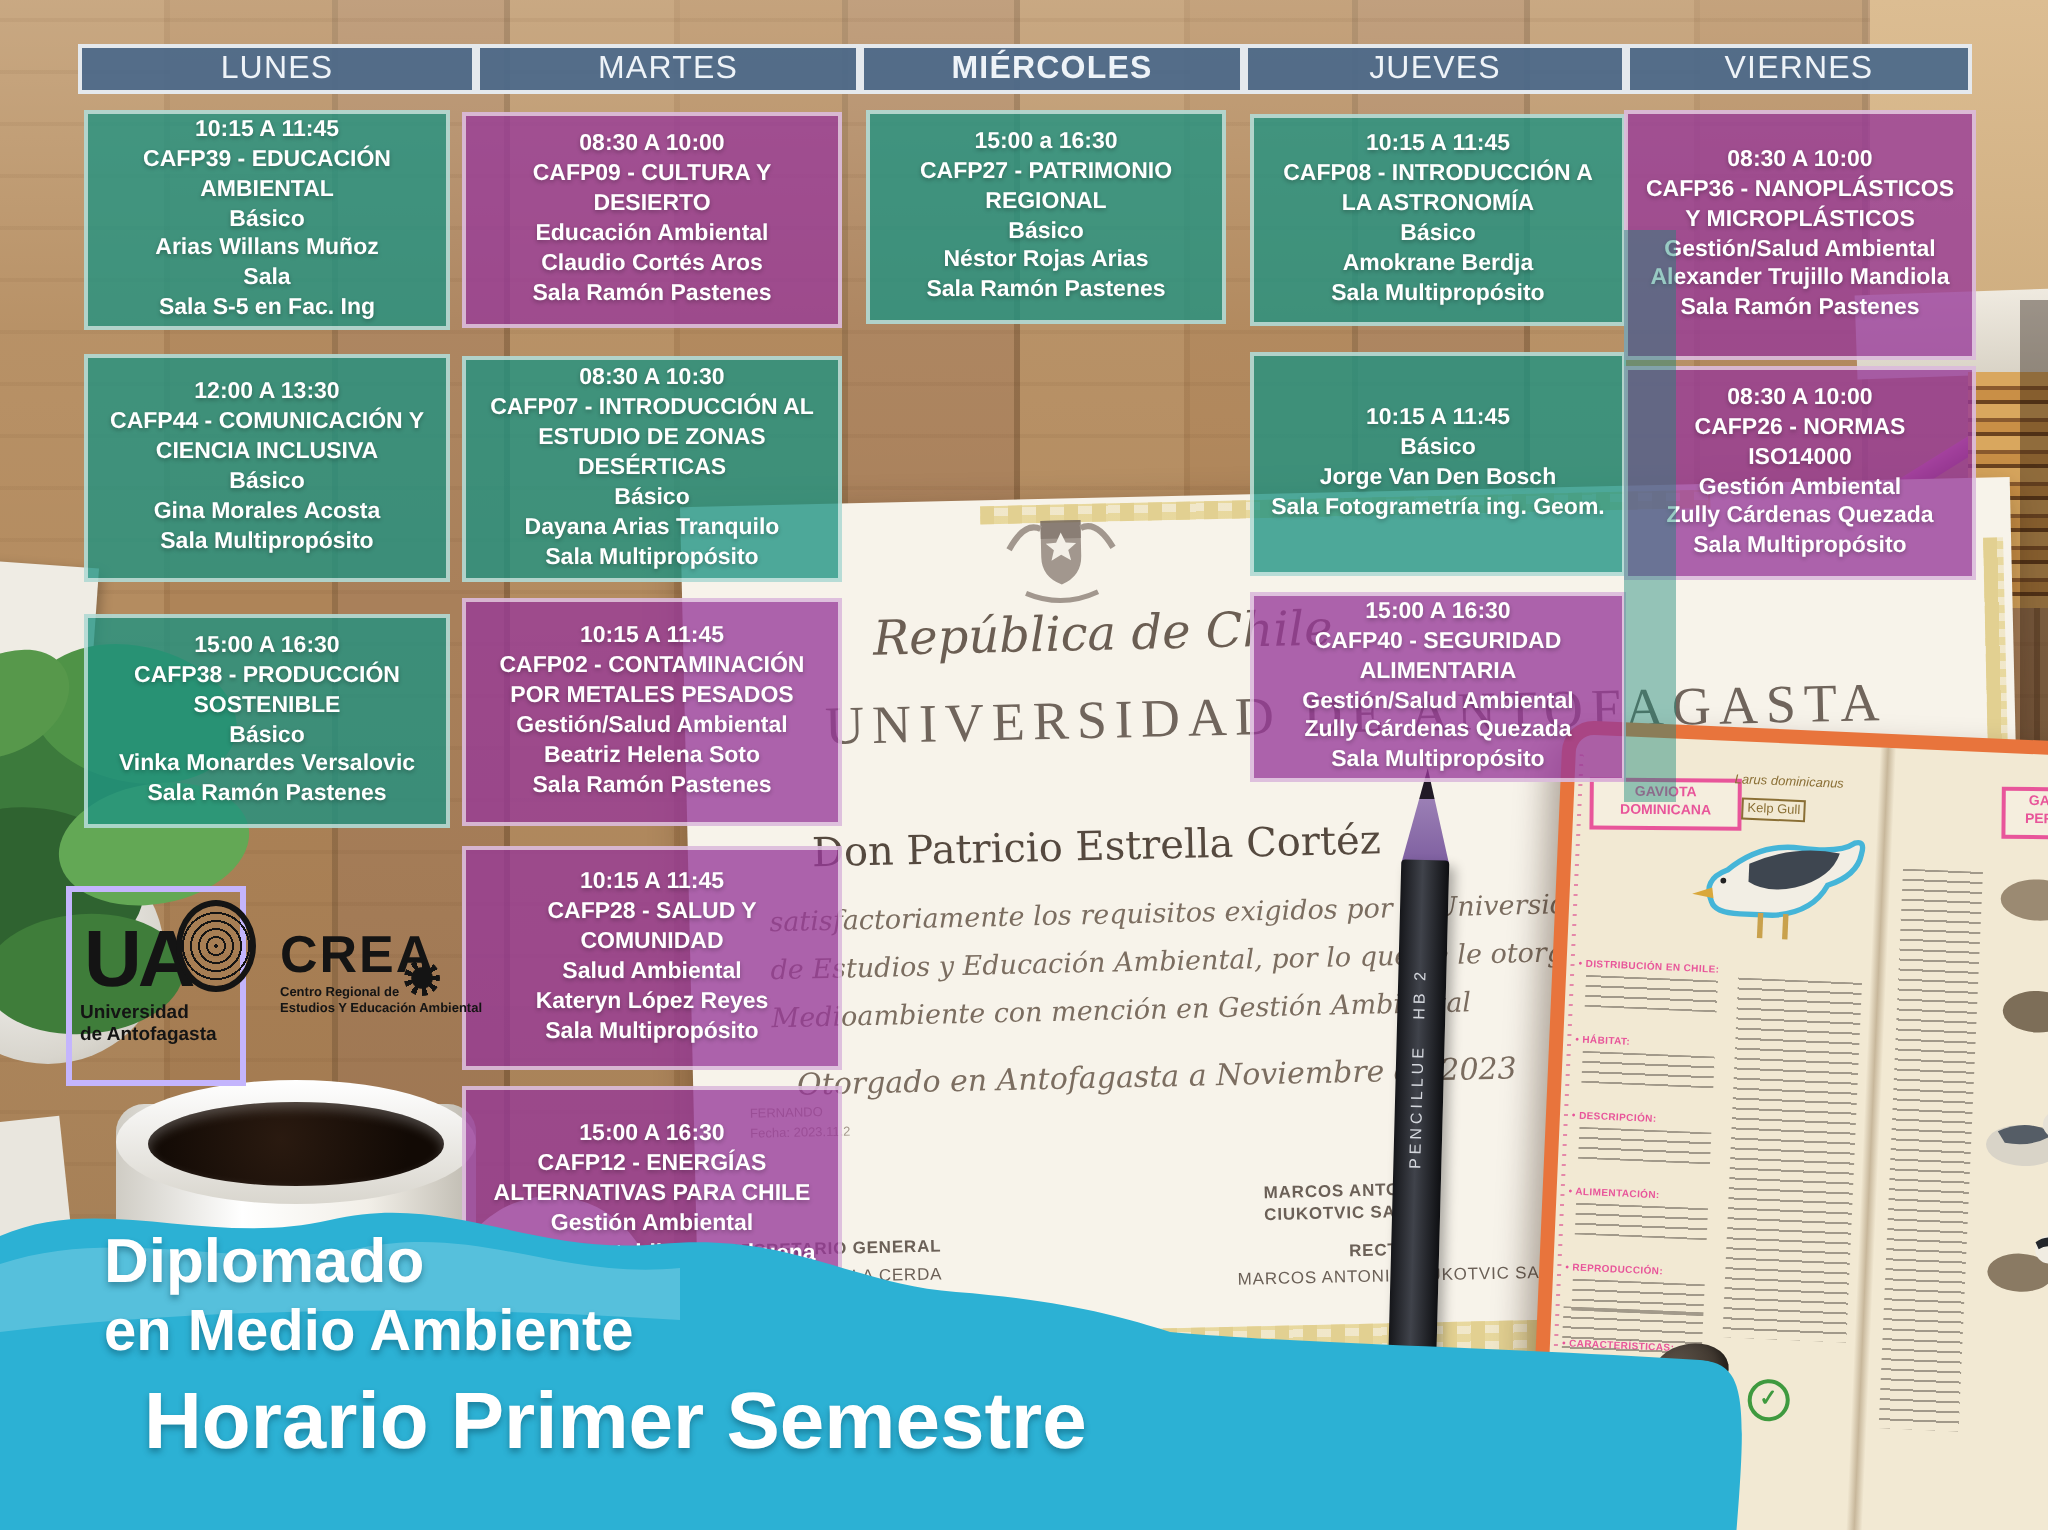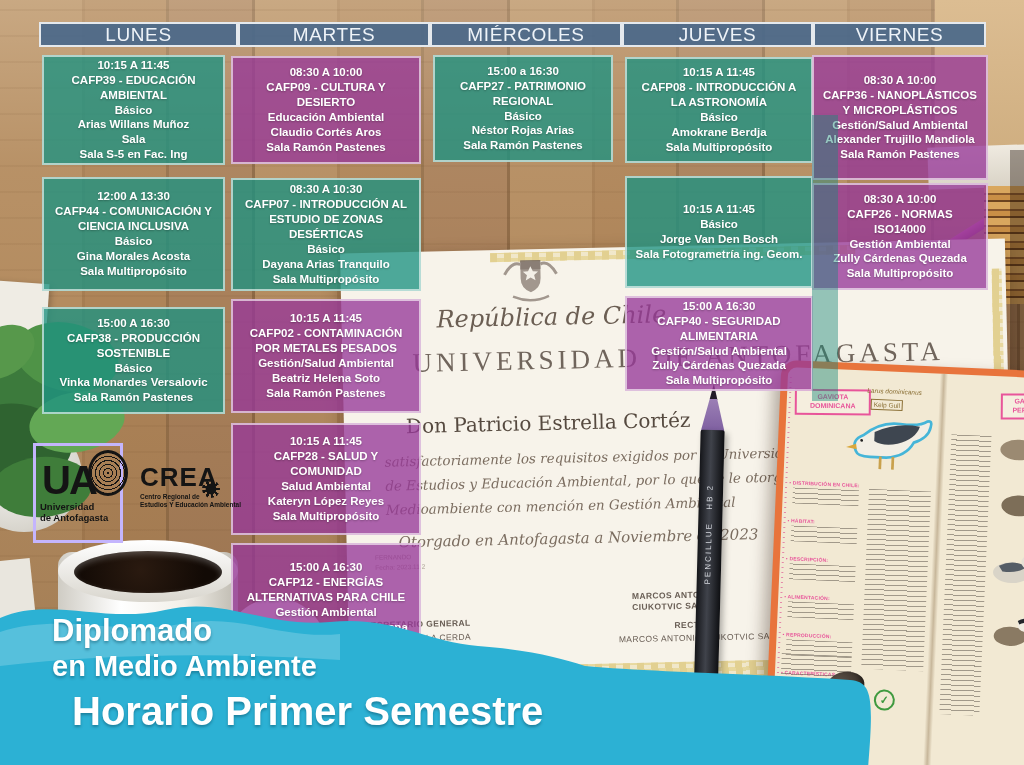--- a/index.html
+++ b/index.html
@@ -74,21 +74,21 @@
   .scrib-pink{background:repeating-linear-gradient(180deg,rgba(220,70,140,.6) 0 1px,rgba(0,0,0,0) 1px 5px);}
   .nb-bullet{position:absolute;color:#e8559a;font-weight:bold;font-size:5px;letter-spacing:.2px;}
   .egg{position:absolute;left:52px;top:302px;width:38px;height:27px;border-radius:50%;transform:rotate(-12deg);
     background:radial-gradient(circle at 35% 35%,#5a5046,#3b332b 75%);box-shadow:inset -3px -3px 5px rgba(0,0,0,.4);}
   .check{position:absolute;left:100px;top:318px;width:17px;height:17px;border:2px solid #3f9a3f;border-radius:50%;
     color:#3f9a3f;font-size:11px;font-weight:bold;text-align:center;line-height:16px;transform:rotate(-6deg);}
 
   
   .day-header{position:absolute;top:22px;height:25px;background:rgba(74,104,138,.92);
     border:2px solid rgba(255,255,255,.85);box-sizing:border-box;color:#eef3f8;
-    display:flex;align-items:center;justify-content:center;font-size:19px;letter-spacing:.6px;}
+    display:flex;align-items:center;justify-content:center;font-size:16px;letter-spacing:.6px;}
   .cell{position:absolute;display:flex;flex-direction:column;justify-content:center;
     text-align:center;color:#fff;font-weight:bold;font-size:11.5px;line-height:1.3;
     padding:4px 7px;box-sizing:border-box;border:2px solid rgba(255,255,255,.6);
     text-shadow:0 1px 2px rgba(0,0,0,.28);}
   .cell.teal{background:rgba(30,146,130,.78);}
   .cell.purple{background:rgba(151,56,152,.78);}
   .tint-strip{left:812px;top:115px;width:26px;height:286px;background:rgba(26,138,122,.45);}
 
   
   .ua-box{left:33px;top:443px;width:90px;height:100px;border:3px solid #c4b5fd;box-sizing:border-box;color:#141414;}
@@ -311,21 +311,21 @@
         <div>Kateryn López Reyes</div>
         <div>Sala Multipropósito</div>
       </div>
       <div class="cell purple" style="left: 231px; width: 190px; top: 543px; height: 124px;">
         <div>15:00 A 16:30</div>
         <div>CAFP12 - ENERGÍAS ALTERNATIVAS PARA CHILE</div>
         <div>Gestión Ambiental</div>
         <div>Marcos Crutchik Norambuena</div>
         <div>Sala Ramón Pastenes</div>
       </div>
-      <div class="day-header" style="left: 430px; width: 192px;">MIÉRCOLES</div>
+      <div class="day-header" style="left: 430px; width: 192px; font-weight: bold;">MIÉRCOLES</div>
       <div class="cell teal" style="left: 433px; width: 180px; top: 55px; height: 107px;">
         <div>15:00 a 16:30</div>
         <div>CAFP27 - PATRIMONIO REGIONAL</div>
         <div>Básico</div>
         <div>Néstor Rojas Arias</div>
         <div>Sala Ramón Pastenes</div>
       </div>
       <div class="day-header" style="left: 622px; width: 191px;">JUEVES</div>
       <div class="cell teal" style="left: 625px; width: 188px; top: 57px; height: 106px;">
         <div>10:15 A 11:45</div>

